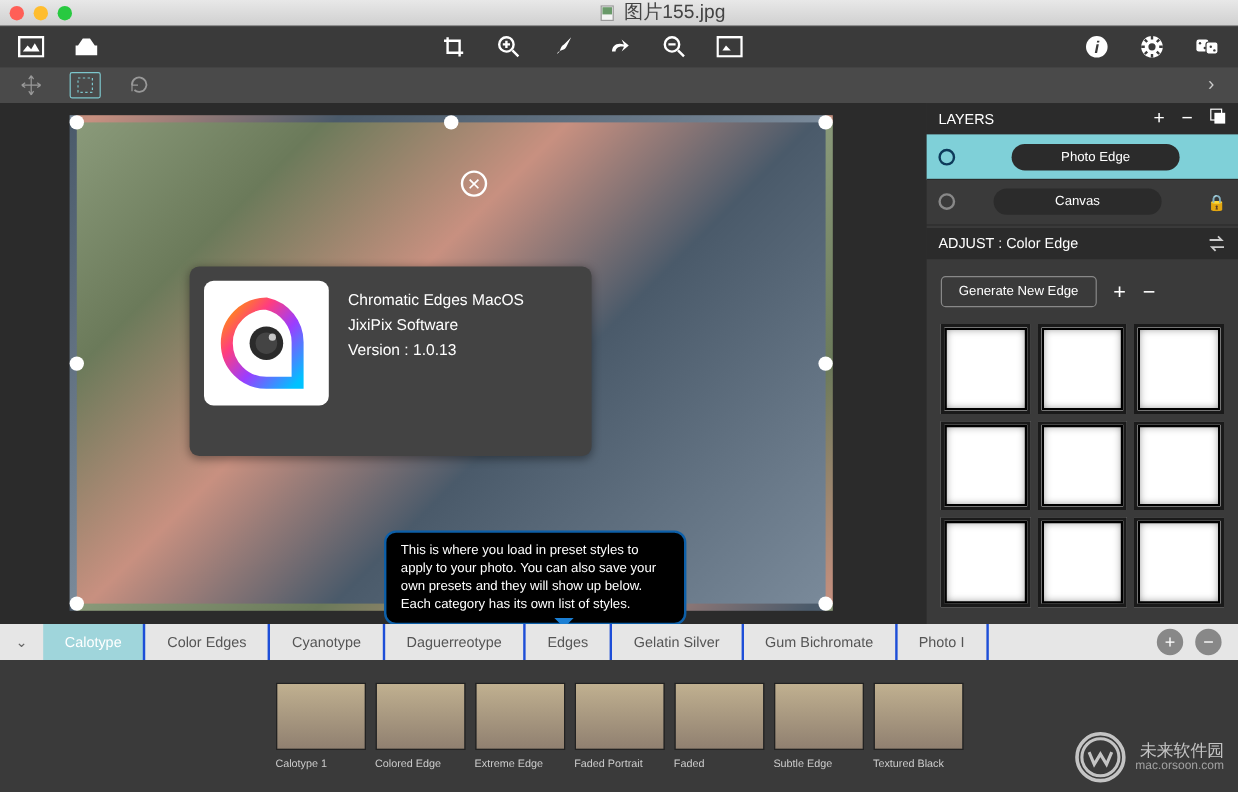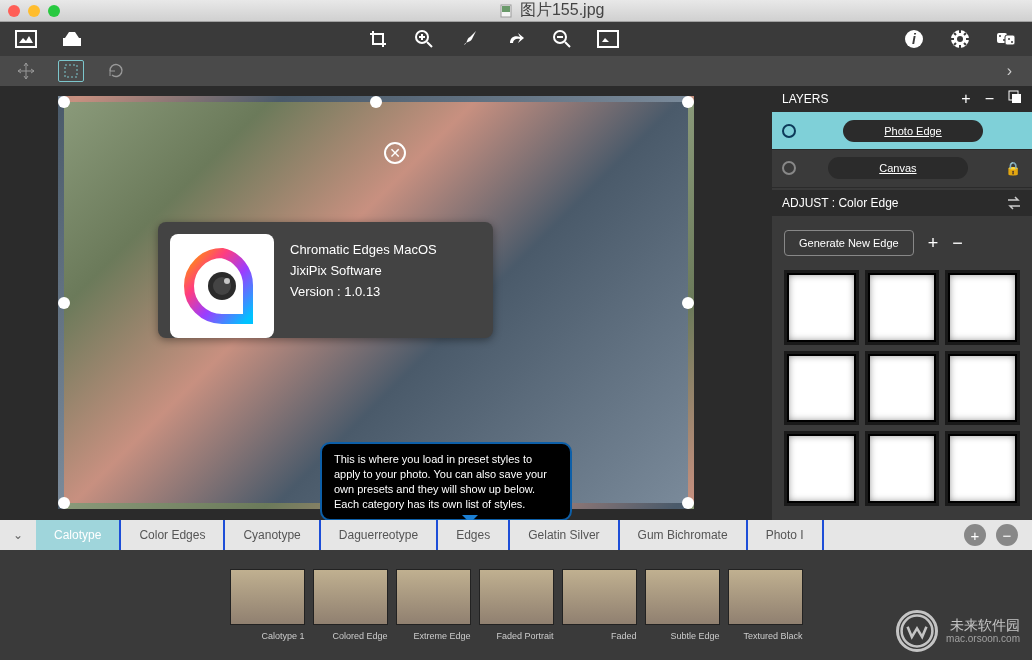--- a/index.html
+++ b/index.html
@@ -31,37 +31,37 @@
 .canvas-img { position: absolute; left: 58px; top: 10px; width: 636px; height: 413px; background: linear-gradient(135deg, #8a9a7a 0%, #6b7a5a 20%, #c89080 40%, #4a5a6a 60%, #7a8a9a 100%); border: 6px solid transparent; }
 .canvas-frame { position: absolute; inset: 0; }
 .handle { position: absolute; width: 12px; height: 12px; background: #fff; border-radius: 50%; }
 .h-tl { left: -6px; top: -6px; } .h-tr { right: -6px; top: -6px; }
 .h-bl { left: -6px; bottom: -6px; } .h-br { right: -6px; bottom: -6px; }
 .h-tm { left: 50%; top: -6px; margin-left: -6px; } .h-bm { left: 50%; bottom: -6px; margin-left: -6px; }
 .h-ml { left: -6px; top: 50%; margin-top: -6px; } .h-mr { right: -6px; top: 50%; margin-top: -6px; }
 .close-circle { position: absolute; left: 320px; top: 40px; width: 22px; height: 22px; border: 2px solid #fff; border-radius: 50%; color: #fff; display: flex; align-items: center; justify-content: center; font-size: 14px; }
 
 
-.about { position: absolute; left: 158px; top: 136px; width: 335px; height: 116px; background: #434343; border-radius: 8px; padding: 12px; display: flex; gap: 16px; box-shadow: 0 2px 8px rgba(0,0,0,0.4); }
+.about { position: absolute; left: 158px; top: 136px; width: 335px; height: 158px; background: #434343; border-radius: 8px; padding: 12px; display: flex; gap: 16px; box-shadow: 0 2px 8px rgba(0,0,0,0.4); }
 .about-icon { width: 104px; height: 104px; background: #fff; border-radius: 8px; display: flex; align-items: center; justify-content: center; }
 .about-text { color: #fff; font-size: 13px; line-height: 1.6; padding-top: 6px; }
 
 
 .tooltip { position: absolute; left: 320px; top: 356px; width: 252px; background: #000000; border: 2px solid #0d5fa8; border-radius: 10px; padding: 8px 12px; color: #fff; font-size: 11px; line-height: 1.35; }
 .tooltip::after { content: ''; position: absolute; bottom: -12px; left: 140px; border: 8px solid transparent; border-top-color: #1b7fd4; }
 
 
 .rpanel { width: 260px; background: #3a3a3a; display: flex; flex-direction: column; }
 .layers-header { height: 28px; background: #2b2b2b; display: flex; align-items: center; padding: 0 10px; color: #fff; font-size: 12px; }
 .layers-header .actions { margin-left: auto; display: flex; gap: 14px; color: #fff; font-size: 16px; }
 .layer-row { height: 40px; display: flex; align-items: center; padding: 0 10px; gap: 8px; border-bottom: 1px solid #2b2b2b; }
 .layer-row.active { background: #7fd0d8; }
 .layer-vis { width: 14px; height: 14px; border: 2px solid #0d3a5a; border-radius: 50%; }
 .layer-row:not(.active) .layer-vis { border-color: #888; }
-.layer-pill { flex: 1; max-width: 140px; margin: 0 auto; height: 22px; background: #2b2b2b; border-radius: 11px; color: #fff; font-size: 11px; display: flex; align-items: center; justify-content: center; text-decoration: underline; }
+.layer-pill { flex: 1; max-width: 140px; margin: 0 auto; height: 22px; background: #2b2b2b; border-radius: 11px; color: #fff; font-size: 11px; display: flex; align-items: center; justify-content: center; }
 .lock-icon { color: #888; font-size: 13px; margin-left: 6px; }
 
 .adjust-header { height: 28px; background: #2b2b2b; display: flex; align-items: center; padding: 0 10px; color: #fff; font-size: 12px; margin-top: 2px; }
 .adjust-header .swap { margin-left: auto; color: #ccc; }
 .adjust-body { padding: 14px 12px; }
 .gen-row { display: flex; align-items: center; gap: 14px; }
 .gen-btn { border: 1px solid #888; color: #fff; font-size: 11px; padding: 6px 14px; border-radius: 4px; background: transparent; cursor: pointer; }
 .pm { color: #fff; font-size: 18px; cursor: pointer; }
 .edge-grid { display: grid; grid-template-columns: repeat(3, 1fr); gap: 6px; margin-top: 14px; }
 .edge-thumb { aspect-ratio: 1; background: #fff; border: 3px solid #1a1a1a; }
@@ -70,21 +70,21 @@
 
 .preset-tabs { height: 30px; background: #e6e6e6; display: flex; align-items: stretch; font-size: 12px; color: #555; }
 .preset-tabs .chev { width: 36px; display: flex; align-items: center; justify-content: center; color: #666; }
 .preset-tab { min-width: 0; white-space: nowrap; padding: 0 18px; display: flex; align-items: center; border-right: 2px solid #1d4ed8; cursor: pointer; }
 .preset-tab.active { background: #9fd5db; color: #fff; }
 .preset-tabs .pm2 { display: flex; align-items: center; gap: 10px; padding: 0 14px; margin-left: auto; }
 .pm2 span { width: 22px; height: 22px; border-radius: 50%; background: #888; color: #fff; display: flex; align-items: center; justify-content: center; font-size: 15px; }
 
 
 .preset-strip { height: 110px; background: #3a3a3a; display: flex; align-items: center; padding: 0 16px; gap: 8px; }
-.preset-item { width: 75px; text-align: right; }
+.preset-item { width: 75px; text-align: left; }
 .preset-thumb { width: 75px; height: 56px; background: linear-gradient(#c0b090, #908070); border: 1px solid #222; }
 .preset-item .lbl { color: #ccc; font-size: 9px; margin-top: 6px; white-space: nowrap;}
 .preset-strip .spacer2 { flex: 1; }
 
 
 .watermark { position: absolute; right: 12px; bottom: 8px; display: flex; align-items: center; gap: 8px; opacity: 0.7; }
 .watermark .wlogo { width: 42px; height: 42px; border: 3px solid #fff; border-radius: 50%; }
 .watermark .wtext { color: #fff; font-size: 14px; text-align: right; line-height: 1.2; }
 .watermark .wtext .sub { font-size: 10px; color: #ccc; }
 

